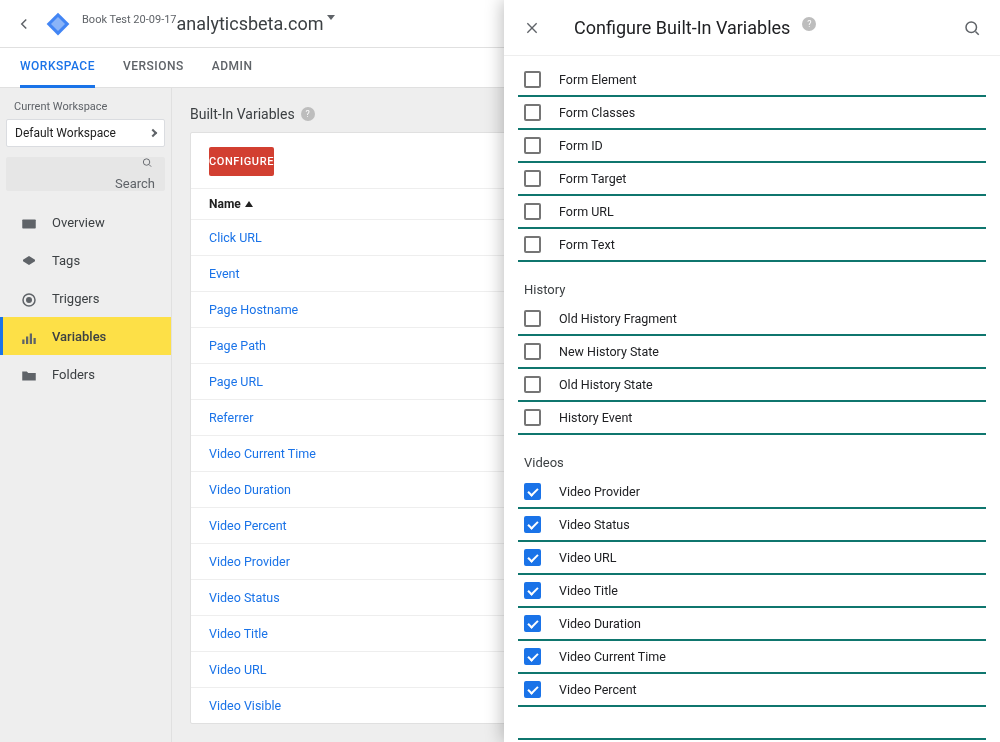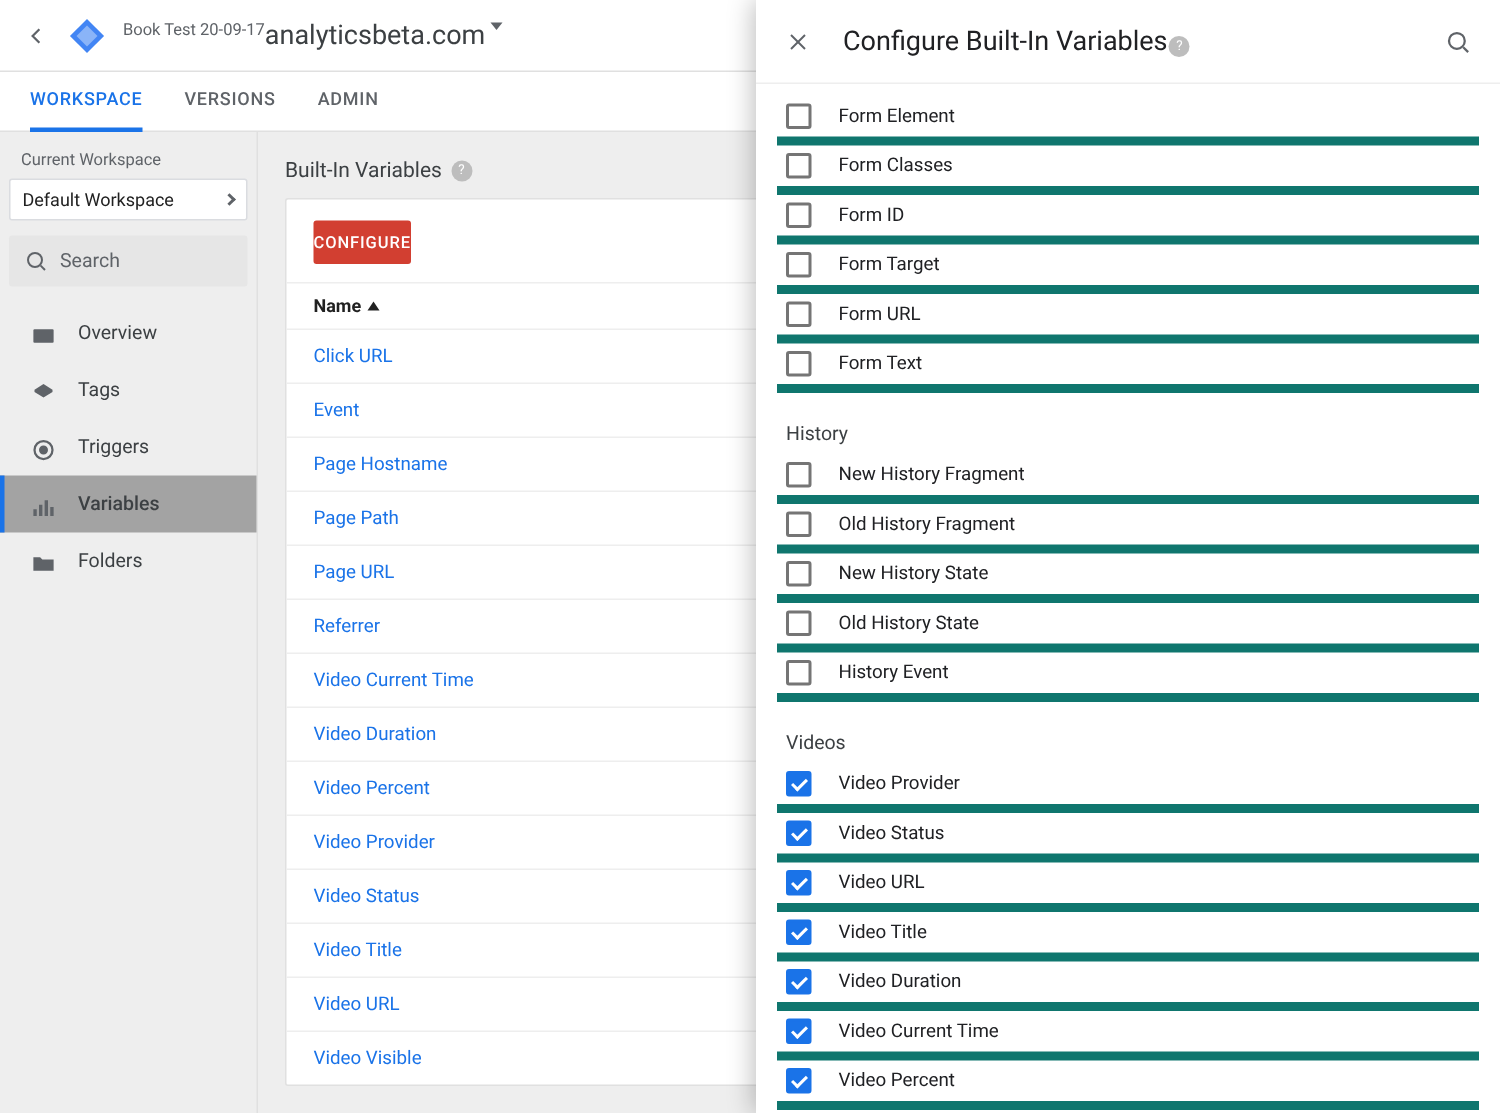--- a/index.html
+++ b/index.html
@@ -108,42 +108,43 @@
     width: 6px; height: 6px;
     border-top: 2px solid #5f6368;
     border-right: 2px solid #5f6368;
     transform: rotate(45deg);
   }
   .search-box {
     margin: 0 6px 8px 6px;
     background: #e6e6e6;
     border-radius: 2px;
     height: 34px;
-    display: flex; align-items: center; gap: 8px;
+    display: flex; align-items: flex-end; gap: 8px;
     padding: 0 10px;
     color: #5f6368;
     cursor: text;
+    flex-direction: column;
   }
   .nav {
     display: flex; flex-direction: column;
     margin-top: 4px;
   }
   .nav-item {
     display: flex; align-items: center; gap: 14px;
     height: 38px;
     padding-left: 20px;
     font-size: 13px;
     color: #3c4043;
     cursor: pointer;
   }
   .nav-item.active {
     font-weight: 500;
     border-left: 3px solid #1a73e8;
     padding-left: 17px;
-    background: #a3a3a3;
+    background: #fde047;
   }
   .nav-icon {
     width: 18px; height: 14px;
     display: inline-block;
     color:#5f6368;
   }
 
   
   .content {
     flex: 1;
@@ -216,39 +217,40 @@
     gap: 18px;
     border-bottom: 1px solid #eee;
   }
   .close-x {
     width: 24px; height: 24px; display:flex;align-items:center;justify-content:center;
     color: #5f6368; cursor: pointer;
   }
   .overlay-title {
     font-size: 18px;
     color: #202124;
-    display:flex; align-items:flex-end; gap:1px;
+    display:flex; align-items:flex-start; gap:12px;
     flex:1;
+    margin-left:12px;
   }
   .search-ic {
     width:24px;height:24px;display:flex;align-items:center;justify-content:center;
     color:#5f6368;cursor:pointer;
   }
   .overlay-body {
     flex:1; overflow-y:auto;
     padding: 8px 14px 0 14px;
   }
   .group-title {
     font-size: 13px; color:#3c4043;
     padding: 20px 0 6px 6px;
   }
   .opt {
     display:flex; align-items:center; gap: 18px;
     height: 33px;
-    border-bottom: 6px solid #0f766e;
+    border-bottom: 2px solid #0f766e;
     padding-left: 6px;
     cursor: pointer;
   }
   .cb {
     width: 17px; height: 17px; border: 2px solid #757575; border-radius: 2px;
     display:flex;align-items:center;justify-content:center;
     flex-shrink:0;
   }
   .cb.checked { background:#1a73e8; border-color:#1a73e8; }
   .cb.checked::after {
@@ -416,24 +418,20 @@
         <span class="cb"></span>
         <span class="opt-label">Form URL</span>
       </div>
       <div class="opt">
         <span class="cb"></span>
         <span class="opt-label">Form Text</span>
       </div>
       <div class="group-title">History</div>
       <div class="opt">
         <span class="cb"></span>
-        <span class="opt-label">New History Fragment</span>
-      </div>
-      <div class="opt">
-        <span class="cb"></span>
         <span class="opt-label">Old History Fragment</span>
       </div>
       <div class="opt">
         <span class="cb"></span>
         <span class="opt-label">New History State</span>
       </div>
       <div class="opt">
         <span class="cb"></span>
         <span class="opt-label">Old History State</span>
       </div>

